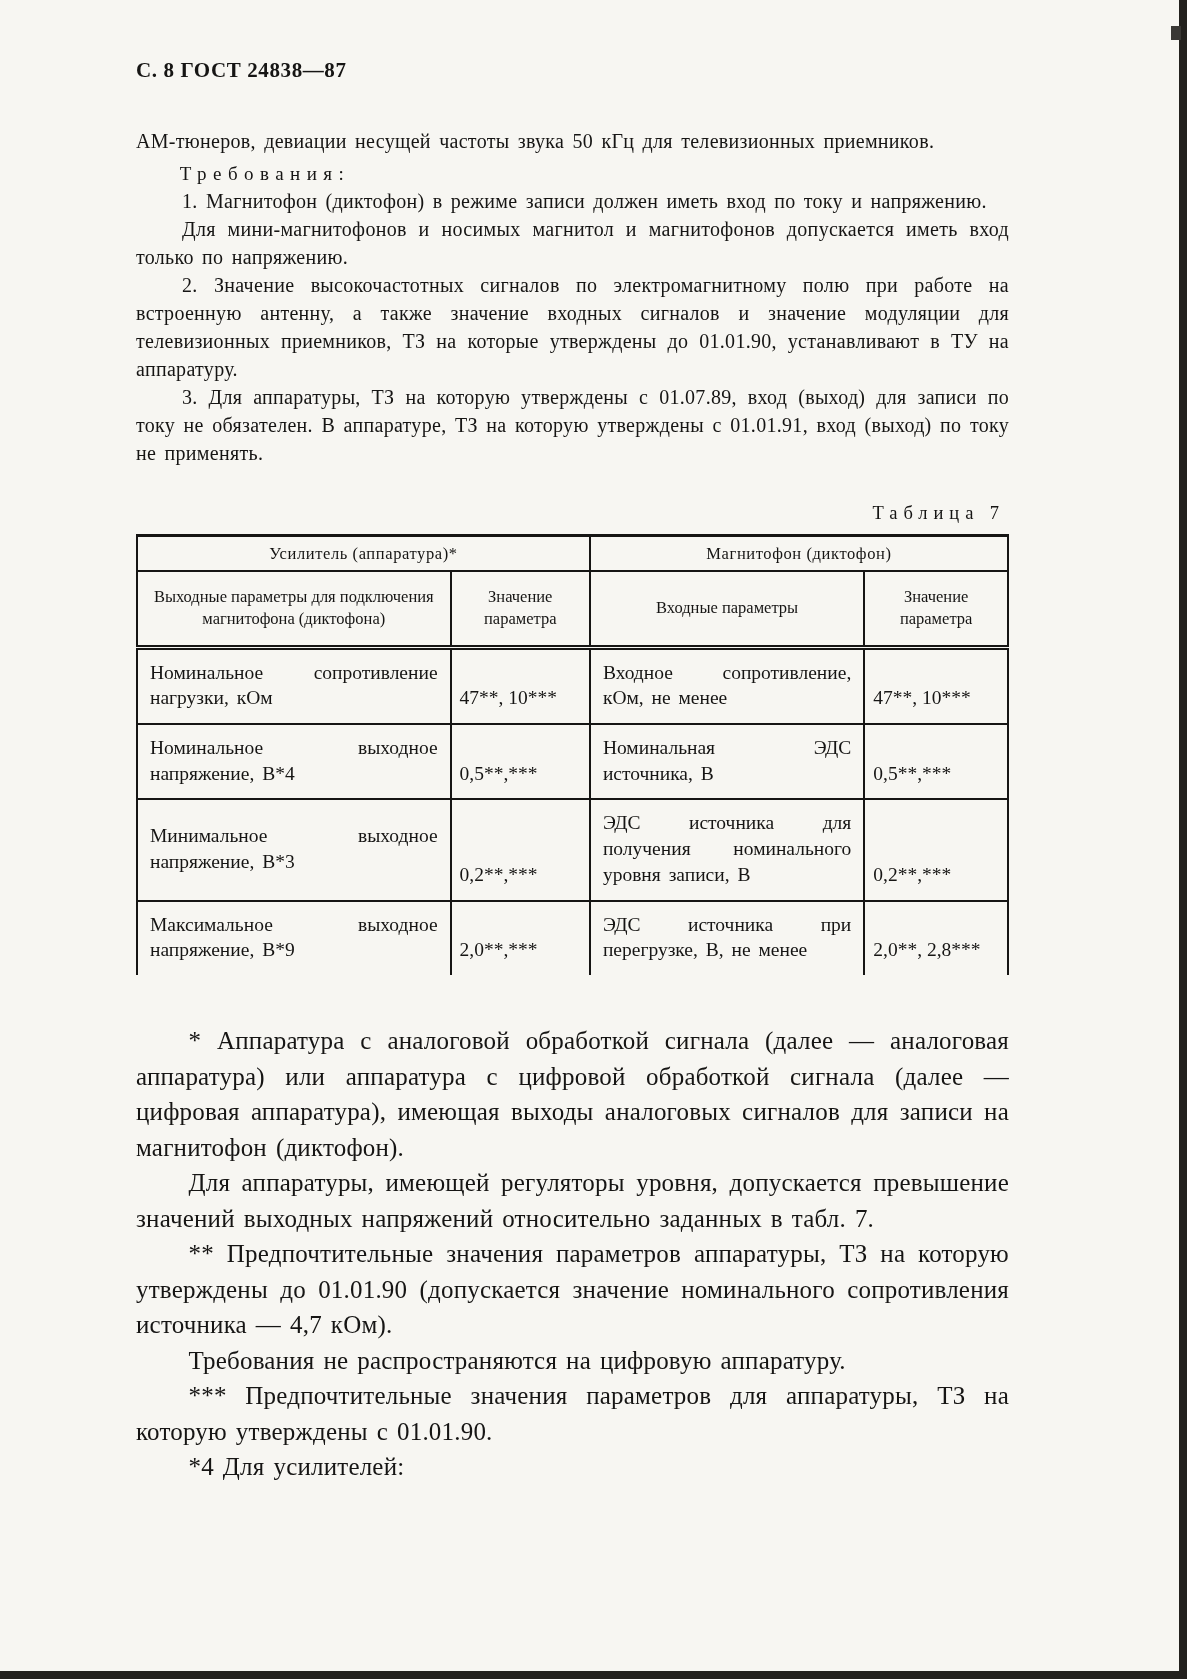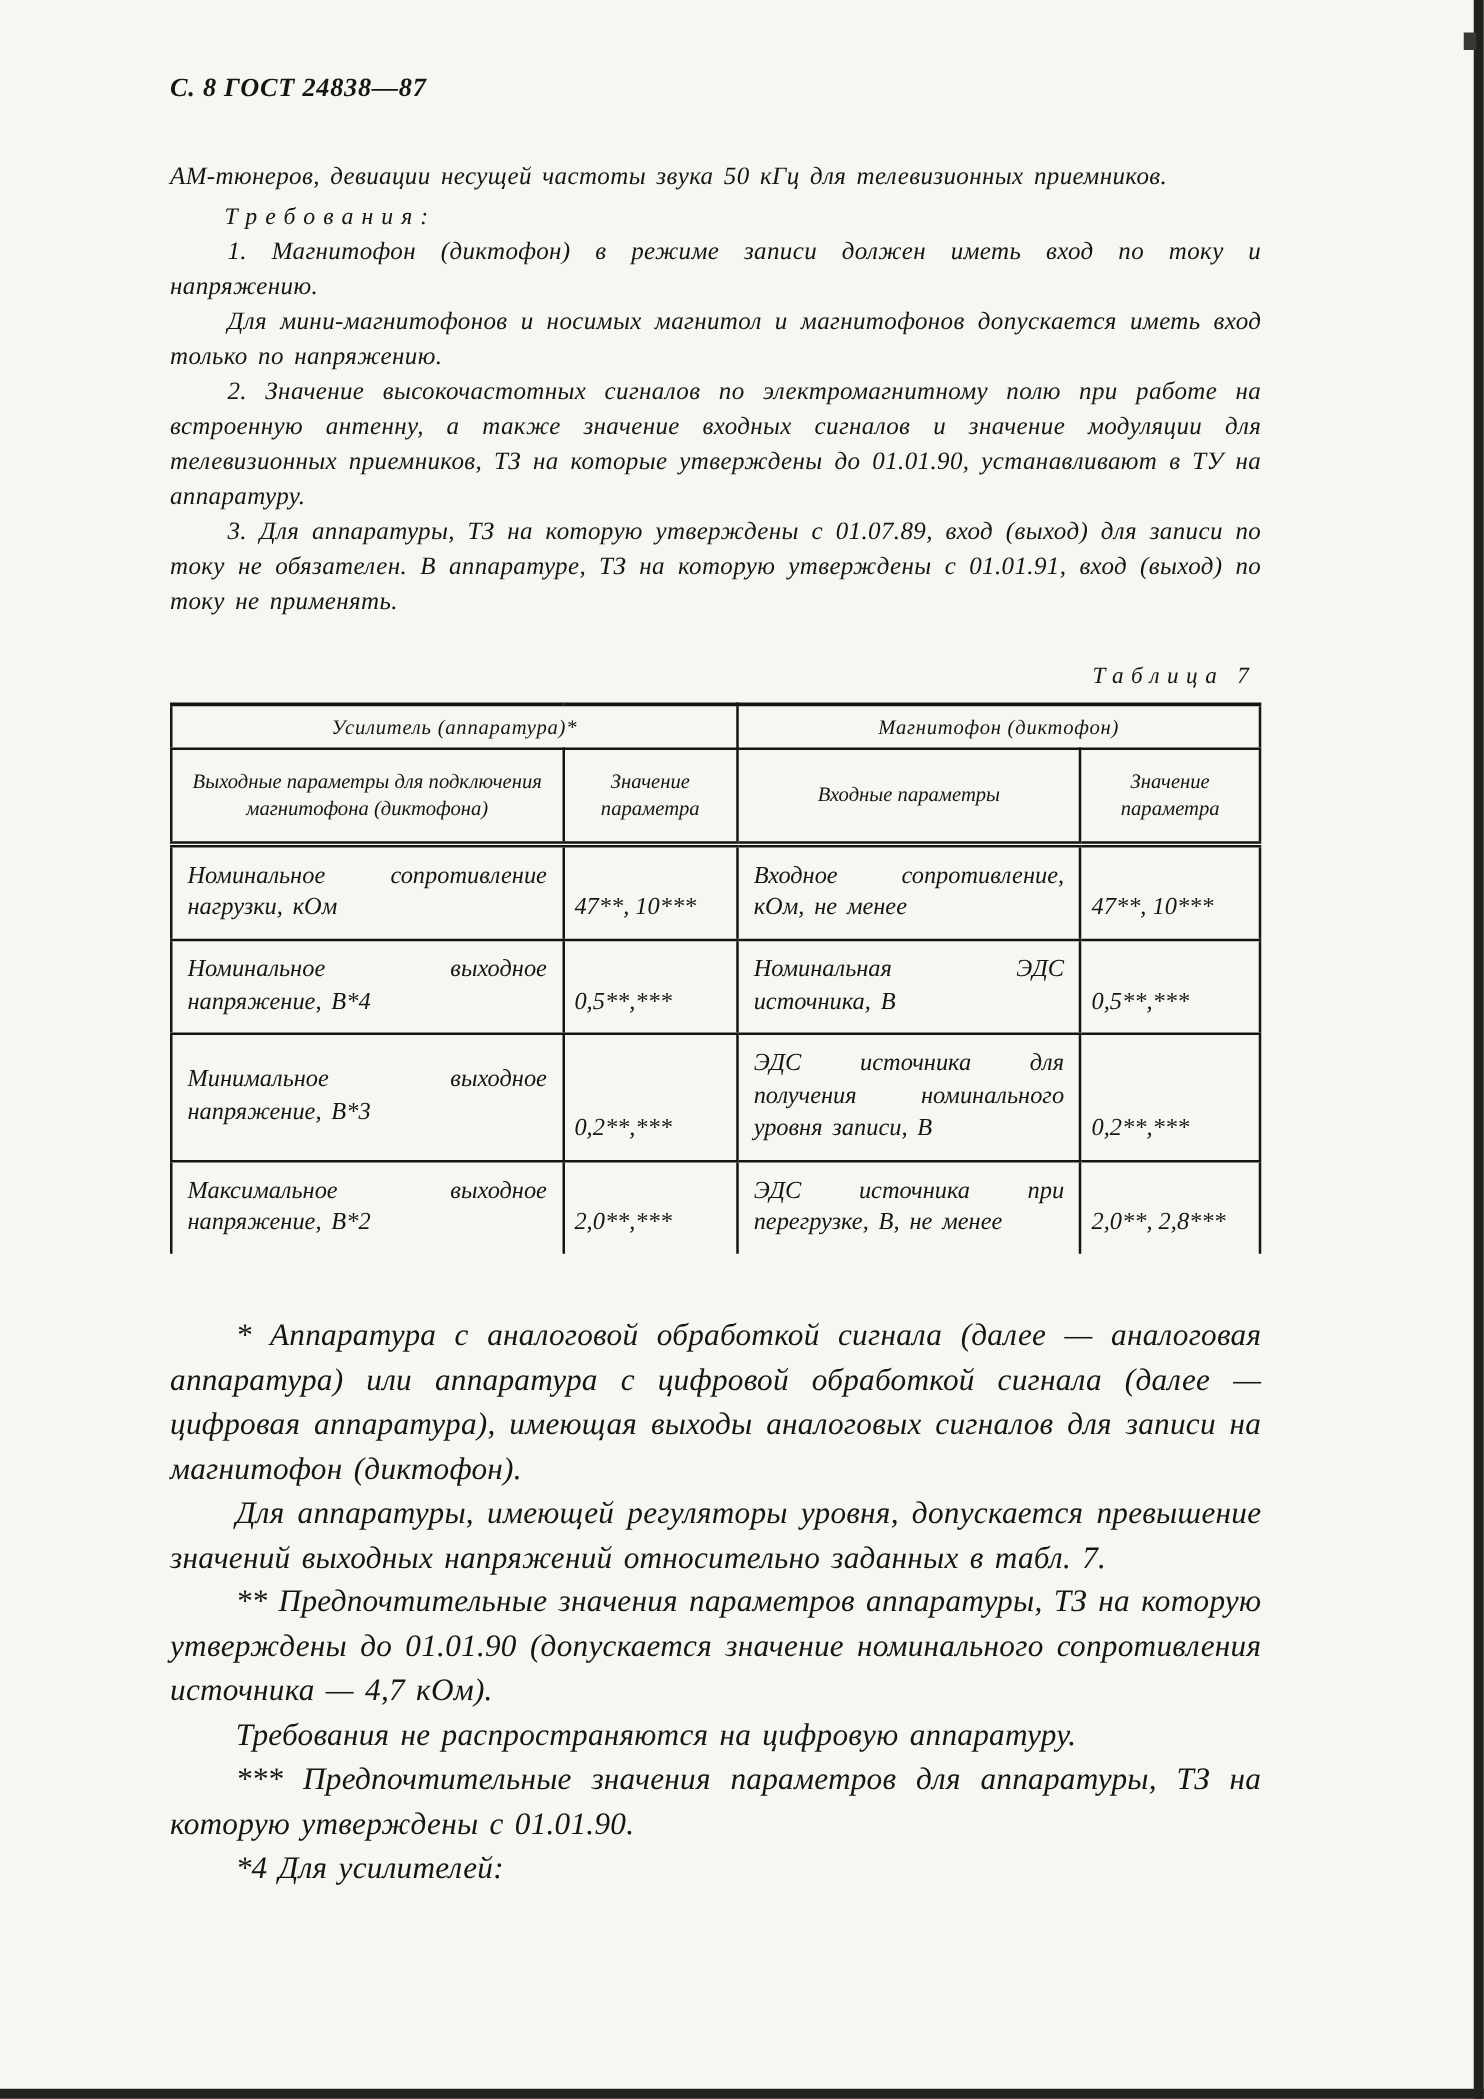--- a/index.html
+++ b/index.html
@@ -4,21 +4,21 @@
 <style>
   * { margin:0; padding:0; box-sizing:border-box; }
   html, body { width:1187px; height:1679px; }
   body {
     background:#f7f6f2;
     font-family:"Liberation Serif","DejaVu Serif",serif;
     color:#161514;
     position:relative;
     overflow:hidden;
   }
-  .page { position:absolute; inset:0; padding:58px 178px 30px 136px;font-style:italic; }
+  .page { position:absolute; inset:0; padding:58px 178px 30px 136px; }
 
   .scan-edge-right { position:absolute; top:0; right:0; width:8px; height:1679px; background:#23211e; z-index:5; }
   .scan-edge-bottom { position:absolute; left:0; bottom:0; width:1187px; height:8px; background:#23211e; z-index:5; }
   .scan-corner { position:absolute; top:26px; right:6px; width:10px; height:14px; background:#3a3835; z-index:6; }
 
   .running-header { font-weight:bold; font-size:21px; letter-spacing:0.6px; margin-bottom:44px; }
 
   .para {
     font-size:20px; line-height:1.4; text-align:justify;
     text-indent:2.3em; word-spacing:3px; letter-spacing:0.3px;
@@ -114,21 +114,21 @@
         <td class="param">Номинальная ЭДС источника, В</td>
         <td class="value">0,5**,***</td>
       </tr>
       <tr>
         <td class="param">Минимальное выходное напряжение, В*3</td>
         <td class="value">0,2**,***</td>
         <td class="param">ЭДС источника для получения номинального уровня записи, В</td>
         <td class="value">0,2**,***</td>
       </tr>
       <tr>
-        <td class="param">Максимальное выходное напряжение, В*2</td>
+        <td class="param">Максимальное выходное напряжение, В*9</td>
         <td class="value">2,0**,***</td>
         <td class="param">ЭДС источника при перегрузке, В, не менее</td>
         <td class="value">2,0**, 2,8***</td>
       </tr>
     </tbody>
   </table>
 
   <div class="footnotes">
     <p class="fn">* Аппаратура с аналоговой обработкой сигнала (далее — аналоговая аппаратура) или аппаратура с цифровой обработкой сигнала (далее — цифровая аппаратура), имеющая выходы аналоговых сигналов для записи на магнитофон (диктофон).</p>
     <p class="fn">Для аппаратуры, имеющей регуляторы уровня, допускается превышение значений выходных напряжений относительно заданных в табл. 7.</p>

